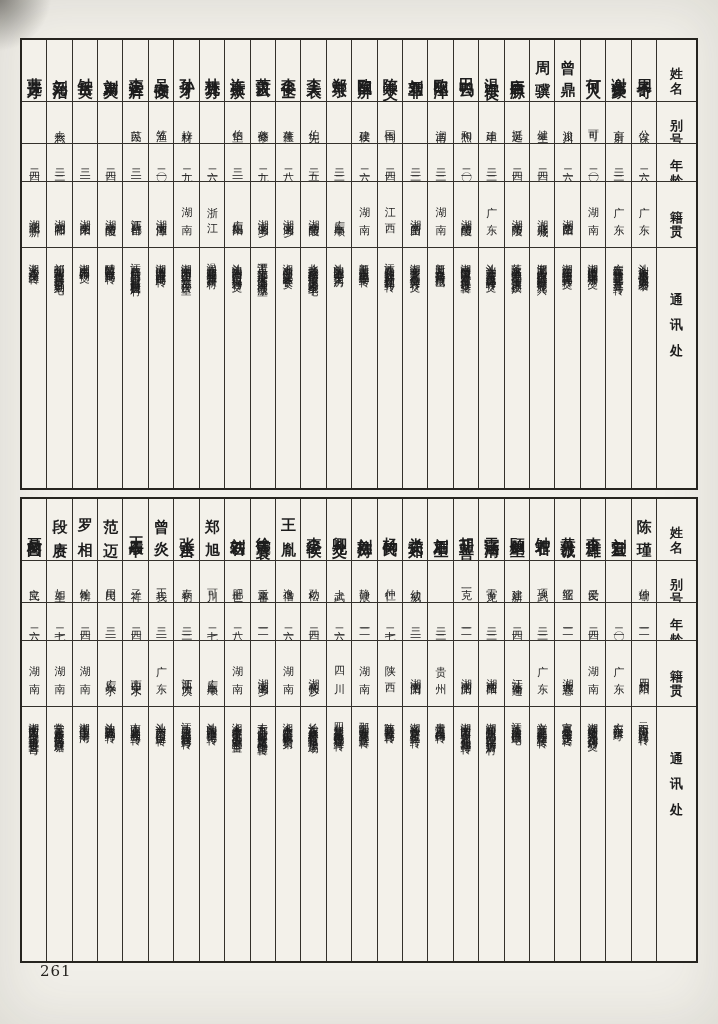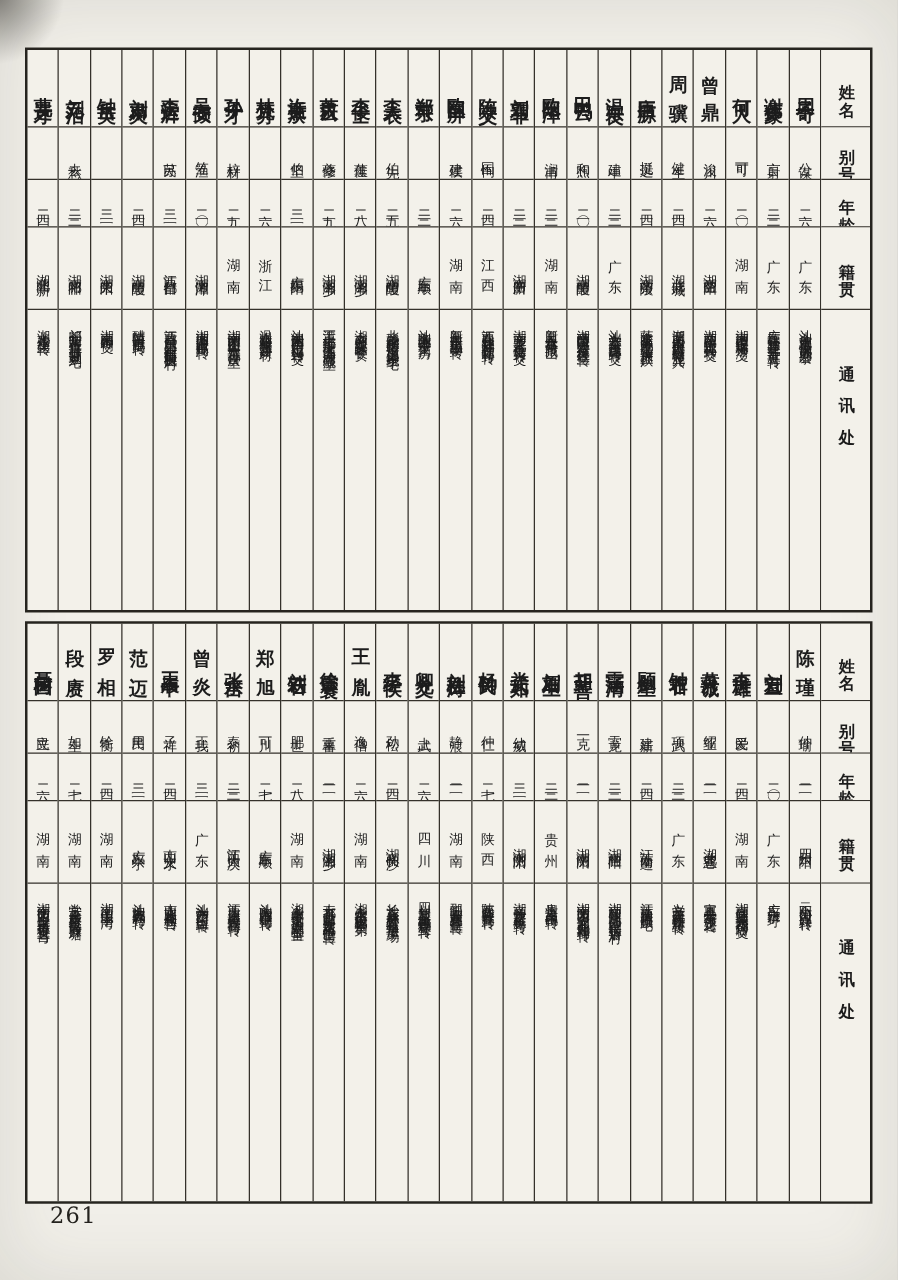--- a/index.html
+++ b/index.html
@@ -56,21 +56,21 @@
   .cell-age .vtext{font-size:11px;letter-spacing:3px;}
   .cell-native .vtext{font-size:11px;letter-spacing:2px;}
   .cell-address{padding-top:7px;align-items:center;}
   .cell-address .vtext{font-size:10.5px;letter-spacing:1.5px;align-self:flex-start;}
   .vtext.spread{letter-spacing:1.5em;}
   .header-col .cell{background:#f3f1ea;}
   .header-col .vtext{font-size:13px;font-weight:700;letter-spacing:14px;}
   .header-col .cell-address .vtext{letter-spacing:26px;padding-top:26px;}
   .page-number{
     position:absolute;left:40px;top:962px;
-    font-size:18px;letter-spacing:1px;color:#24221e;
+    font-size:15px;letter-spacing:1px;color:#24221e;
     font-family:"DejaVu Serif",serif;
   }
 </style>
 </head>
 <body>
 
 <div class="page">
   <div class="smudge"></div>
 
   <div class="dir-table table-top">

